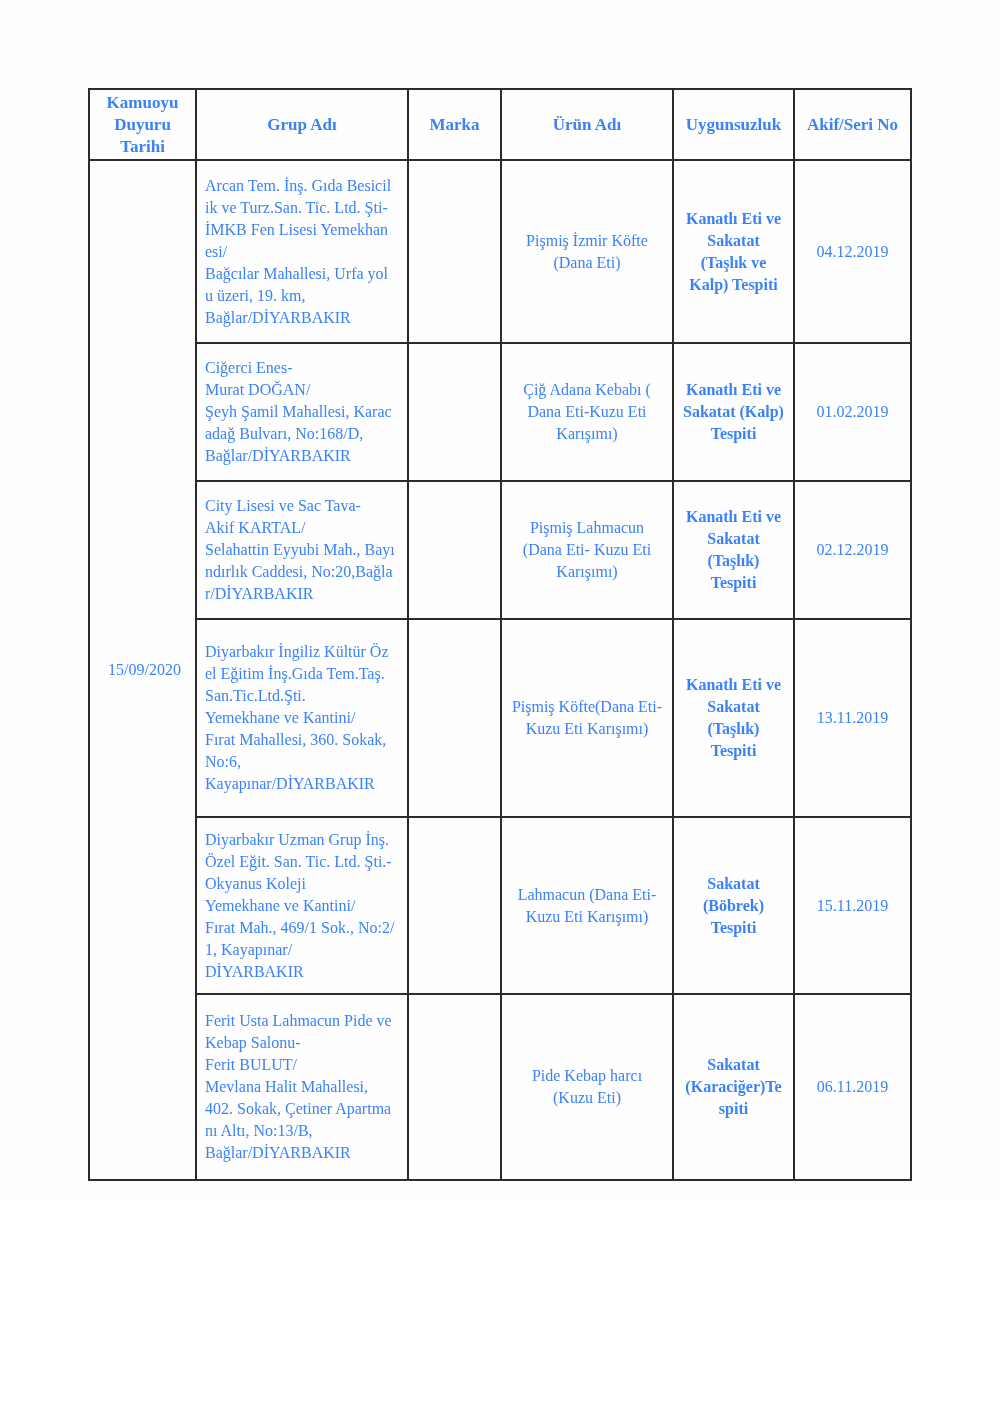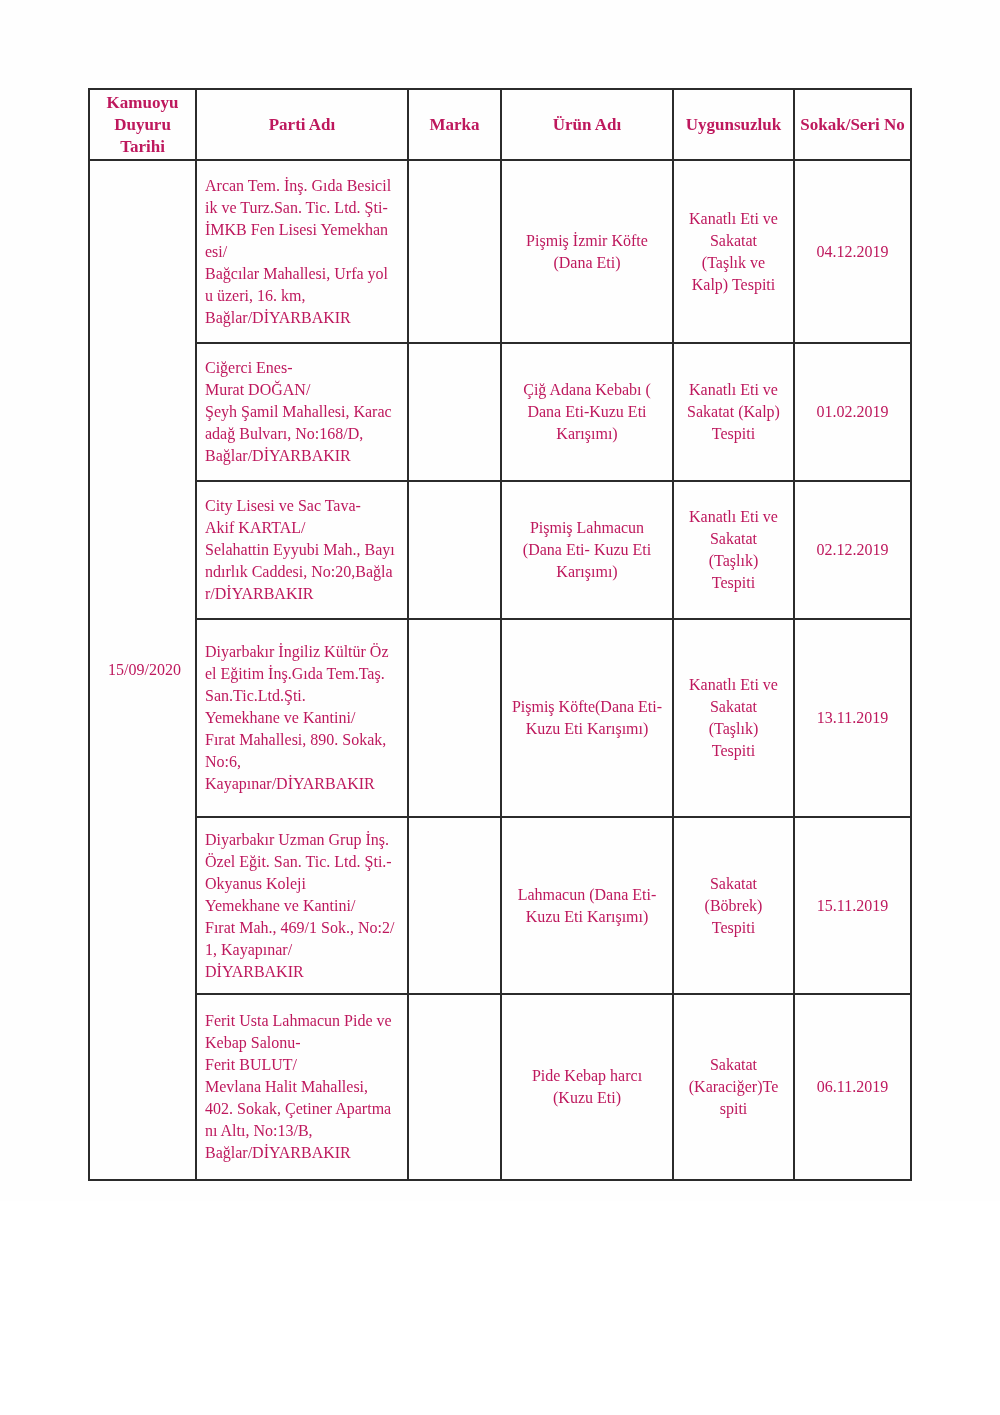--- a/index.html
+++ b/index.html
@@ -6,21 +6,21 @@
       margin: 0;
       padding: 0;
       background: #ffffff;
     }
     .page {
       position: relative;
       width: 1000px;
       height: 1201px;
       background: #fefefe;
       font-family: "Liberation Serif", "DejaVu Serif", serif;
-      color: #be185d;
+      color: #3b82f6;
       overflow: hidden;
     }
     table.inspection-table {
       position: absolute;
       left: 88px;
       top: 88px;
       width: 822px;
       border-collapse: collapse;
       table-layout: fixed;
     }
@@ -53,21 +53,21 @@
     }
     .cell-marka {
       padding: 0;
     }
     .cell-urun {
       text-align: center;
       padding: 2px;
     }
     .cell-uygunsuzluk {
       text-align: center;
-      font-weight: normal;
+      font-weight: bold;
       padding: 2px;
     }
     .cell-parti {
       text-align: center;
       padding: 17px;
     }
   </style>
 </head>
 <body>
 
@@ -79,34 +79,34 @@
       <col style="width:93px">
       <col style="width:172px">
       <col style="width:121px">
       <col style="width:117px">
     </colgroup>
     <tbody>
       <tr style="height:70px">
         <th>Kamuoyu
 Duyuru
 Tarihi</th>
-        <th>Parti Adı</th>
+        <th>Grup Adı</th>
         <th>Marka</th>
         <th>Ürün Adı</th>
         <th>Uygunsuzluk</th>
-        <th>Sokak/Seri No</th>
+        <th>Akif/Seri No</th>
       </tr>
       <tr style="height:183px">
         <td class="cell-date" rowspan="6">15/09/2020</td>
         <td class="cell-firma">Arcan Tem. İnş. Gıda Besicil
 ik ve Turz.San. Tic. Ltd. Şti-
 İMKB Fen Lisesi Yemekhan
 esi/
 Bağcılar Mahallesi, Urfa yol
-u üzeri, 16. km,
+u üzeri, 19. km,
 Bağlar/DİYARBAKIR</td>
         <td class="cell-marka"></td>
         <td class="cell-urun">Pişmiş İzmir Köfte
 (Dana Eti)</td>
         <td class="cell-uygunsuzluk">Kanatlı Eti ve
 Sakatat
 (Taşlık ve
 Kalp) Tespiti</td>
         <td class="cell-parti">04.12.2019</td>
       </tr>
@@ -139,21 +139,21 @@
 Sakatat
 (Taşlık)
 Tespiti</td>
         <td class="cell-parti">02.12.2019</td>
       </tr>
       <tr style="height:198px">
         <td class="cell-firma">Diyarbakır İngiliz Kültür Öz
 el Eğitim İnş.Gıda Tem.Taş.
 San.Tic.Ltd.Şti.
 Yemekhane ve Kantini/
-Fırat Mahallesi, 890. Sokak,
+Fırat Mahallesi, 360. Sokak,
 No:6,
 Kayapınar/DİYARBAKIR</td>
         <td class="cell-marka"></td>
         <td class="cell-urun">Pişmiş Köfte(Dana Eti-
 Kuzu Eti Karışımı)</td>
         <td class="cell-uygunsuzluk">Kanatlı Eti ve
 Sakatat
 (Taşlık)
 Tespiti</td>
         <td class="cell-parti">13.11.2019</td>

